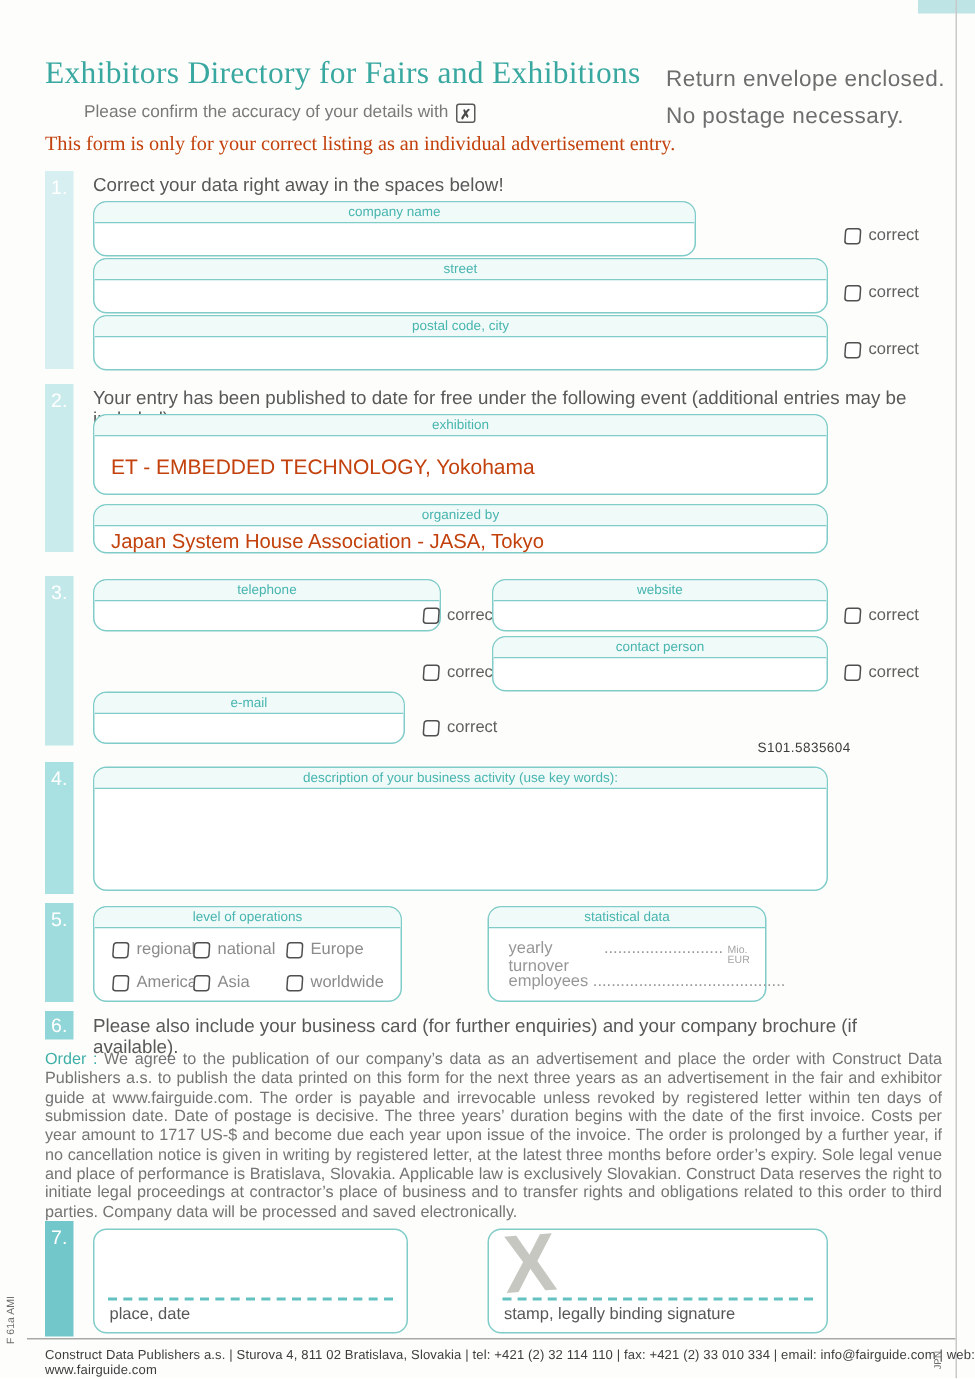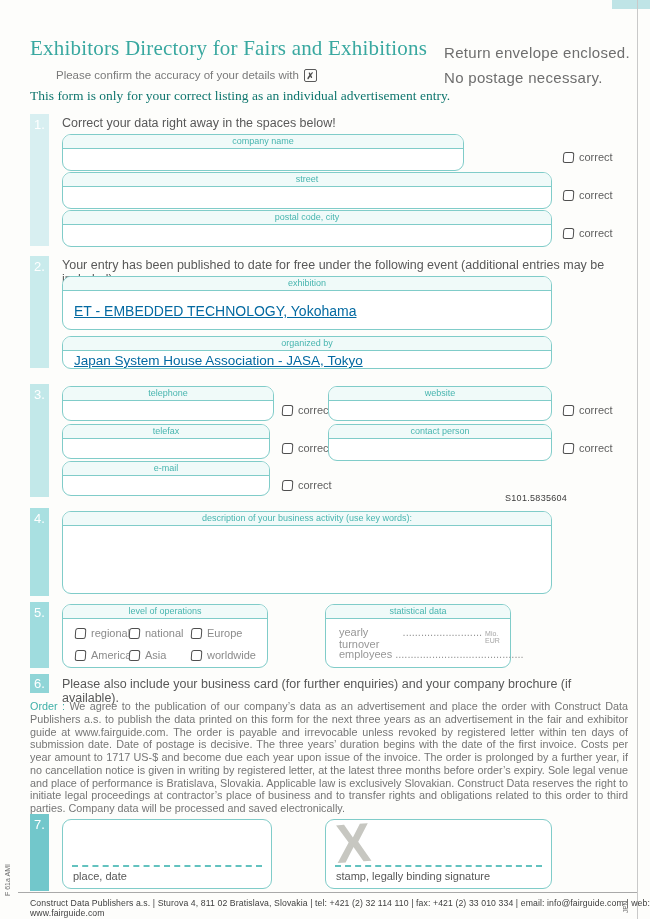--- a/index.html
+++ b/index.html
@@ -6,33 +6,33 @@
   .page{position:relative;width:650px;height:919px;background:#fdfdfb;overflow:hidden;
         font-family:"Liberation Sans",sans-serif;}
   .abs{position:absolute;}
 
   
   .title{font-family:"Liberation Serif",serif;font-size:21px;color:#39a8a0;letter-spacing:.2px;}
   .return-note{font-size:15px;color:#6e6e6e;line-height:25px;letter-spacing:.3px;}
   .confirm-note{font-size:11.5px;color:#7a7a7a;display:flex;align-items:flex-start;gap:5px;}
   .xbox{display:inline-flex;width:11px;height:11px;border:1.6px solid #5a5a5a;border-radius:2px;
         align-items:center;justify-content:center;font-size:9px;color:#4a4a4a;font-weight:bold;}
-  .form-note{font-family:"Liberation Serif",serif;font-size:13.5px;color:#0f766e;}
+  .form-note{font-family:"Liberation Serif",serif;font-size:13.5px;color:#c2410c;}
 
   
   .band{position:absolute;left:30px;width:19px;}
   .band .num{display:block;color:#ffffff;font-size:13px;text-align:center;padding-top:3px;}
 
   .instr{font-size:12.5px;color:#585858;}
 
   
   .field{position:absolute;background:#fff;border:1px solid #80ccc9;border-radius:9px;box-sizing:border-box;}
   .flabel{display:block;height:13px;line-height:13px;text-align:center;font-size:9px;color:#48b5af;
           background:#f0faf9;border-bottom:1px solid #80ccc9;border-radius:8px 8px 0 0;}
-  .finput{display:flex;align-items:center;padding:0 11px;font-size:13.5px;color:#0369a1;text-decoration:underline;}
+  .finput{display:flex;align-items:center;padding:0 11px;font-size:13.5px;color:#c2410c;}
 
   
   .cbrow{position:absolute;display:flex;align-items:center;gap:5px;font-size:11px;color:#606060;}
   .cb{width:9px;height:9px;border:1.6px solid #4f4f4f;border-radius:2.5px;background:#fff;
       display:inline-block;transform:skewX(-4deg);}
   .opt{position:absolute;display:flex;align-items:center;gap:5px;font-size:11px;color:#8b8b8b;}
   .statline{position:absolute;display:flex;align-items:baseline;gap:3px;font-size:11px;color:#979797;}
   .statline .unit{font-size:7px;color:#a5a5a5;}
 
   .refnum{font-size:9px;color:#3c3c3c;letter-spacing:.3px;}
@@ -119,33 +119,29 @@
 
   <div class="field" style="left:62px;top:336px;width:490px;height:33px;">
     <span class="flabel">organized by</span>
     <div class="finput" style="height:19px;">Japan System House Association - JASA, Tokyo</div>
   </div>
 
   <div class="band" style="top:384px;height:113px;background:#c2e8e9;">
     <span class="num">3.</span>
   </div>
 
-  <div class="field" style="left:62px;top:386px;width:212px;height:35px;">
+  <div class="field" style="left:62px;top:386px;width:232px;height:35px;">
     <span class="flabel">telephone</span>
     <div class="finput" style="height:21px;"></div>
   </div>
   <div class="cbrow" style="left:282px;top:404px;">
     <span class="cb"></span>
     <span>correct</span>
   </div>
 
-  <div class="field" style="left:62px;top:424px;width:208px;height:35px;">
-    <span class="flabel">telefax</span>
-    <div class="finput" style="height:21px;"></div>
-  </div>
   <div class="cbrow" style="left:282px;top:442px;">
     <span class="cb"></span>
     <span>correct</span>
   </div>
 
   <div class="field" style="left:62px;top:461px;width:208px;height:35px;">
     <span class="flabel">e-mail</span>
     <div class="finput" style="height:21px;"></div>
   </div>
   <div class="cbrow" style="left:282px;top:479px;">

